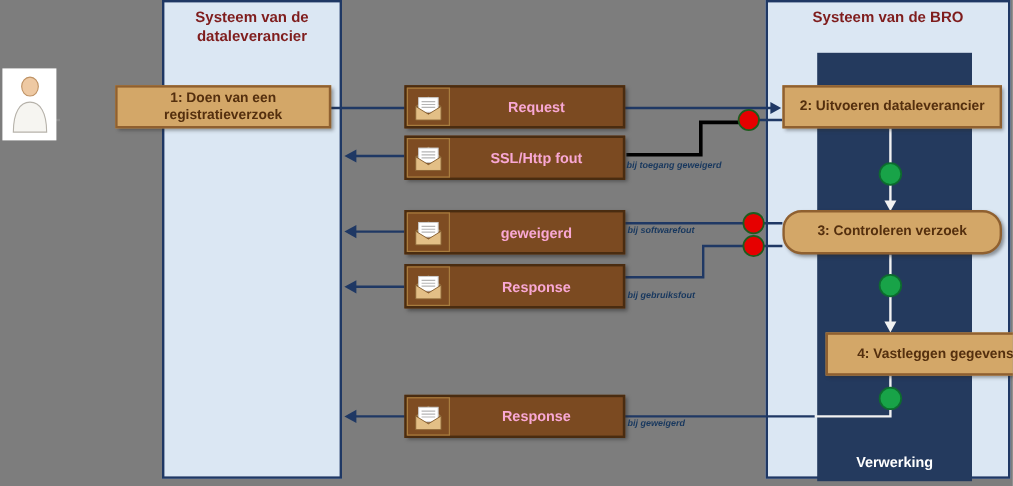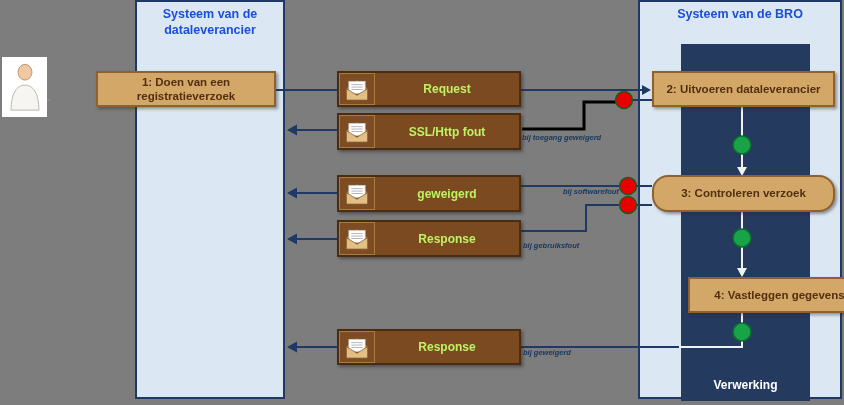--- a/index.html
+++ b/index.html
@@ -4,21 +4,21 @@
 <style>
   html,body{margin:0;padding:0;}
   body{font-family:"Liberation Sans", sans-serif;}
   .canvas{position:relative;width:844px;height:405px;background:#7d7d7d;overflow:hidden;}
 
   
   .lane{position:absolute;top:0;height:399px;background:#dbe7f3;border:2px solid #1f3864;box-sizing:border-box;}
   .lane-supplier{left:135px;width:150px;}
   .lane-bro{left:638px;width:204px;}
   .lane-title{position:absolute;top:5px;left:0;right:0;text-align:center;font-weight:bold;
-              font-size:12.5px;line-height:1.25;color:#1d4ed8;}
+              font-size:12.5px;line-height:1.25;color:#7f1d1d;}
   .lane-supplier .lane-title{padding:0 14px;}
   .activity-bar{position:absolute;left:41px;top:42px;width:129px;height:357px;background:#243a5e;}
   .processing-label{position:absolute;left:0;right:0;bottom:9px;text-align:center;color:#ffffff;
                     font-weight:bold;font-size:12px;}
 
   
   .wires{position:absolute;left:0;top:0;pointer-events:none;}
 
   
   .actor-card{position:absolute;left:2px;top:57px;width:45px;height:60px;background:#ffffff;
@@ -33,31 +33,31 @@
   .task-2{left:652px;top:71px;width:183px;height:36px;}
   .task-3{left:652px;top:175px;width:183px;height:37px;border-radius:16px;}
   .task-4{left:688px;top:277px;width:183px;height:36px;}
 
   
   .msg{position:absolute;left:337px;width:184px;background:#7b4a21;border:2px solid #4a2c10;
        box-sizing:border-box;display:flex;box-shadow:2px 2px 3px rgba(40,40,40,.5);}
   .msg-icon{width:36px;border:1px solid #a87c3e;box-sizing:border-box;background:#7e4c22;
             display:flex;align-items:center;justify-content:center;}
   .msg-label{flex:1;display:flex;align-items:center;justify-content:center;
-             color:#bef264;font-weight:bold;font-size:12px;}
+             color:#f9a8d4;font-weight:bold;font-size:12px;}
   .msg-request{top:71px;height:36px;}
   .msg-ssl{top:113px;height:37px;}
   .msg-parsefault{top:175px;height:37px;}
   .msg-response1{top:220px;height:37px;}
   .msg-response2{top:329px;height:36px;}
 
   
   .note{position:absolute;font-size:7.5px;font-weight:bold;font-style:italic;color:#17375e;white-space:nowrap;}
   .note-1{left:522px;top:133px;}
-  .note-2{left:523px;top:187px;padding-left:40px;}
+  .note-2{left:523px;top:187px;}
   .note-3{left:523px;top:241px;}
   .note-4{left:523px;top:348px;}
 </style>
 </head>
 <body>
 
 <div class="canvas">
 
   <div class="lane lane-supplier">
     <div class="lane-title">Systeem van de dataleverancier</div>

